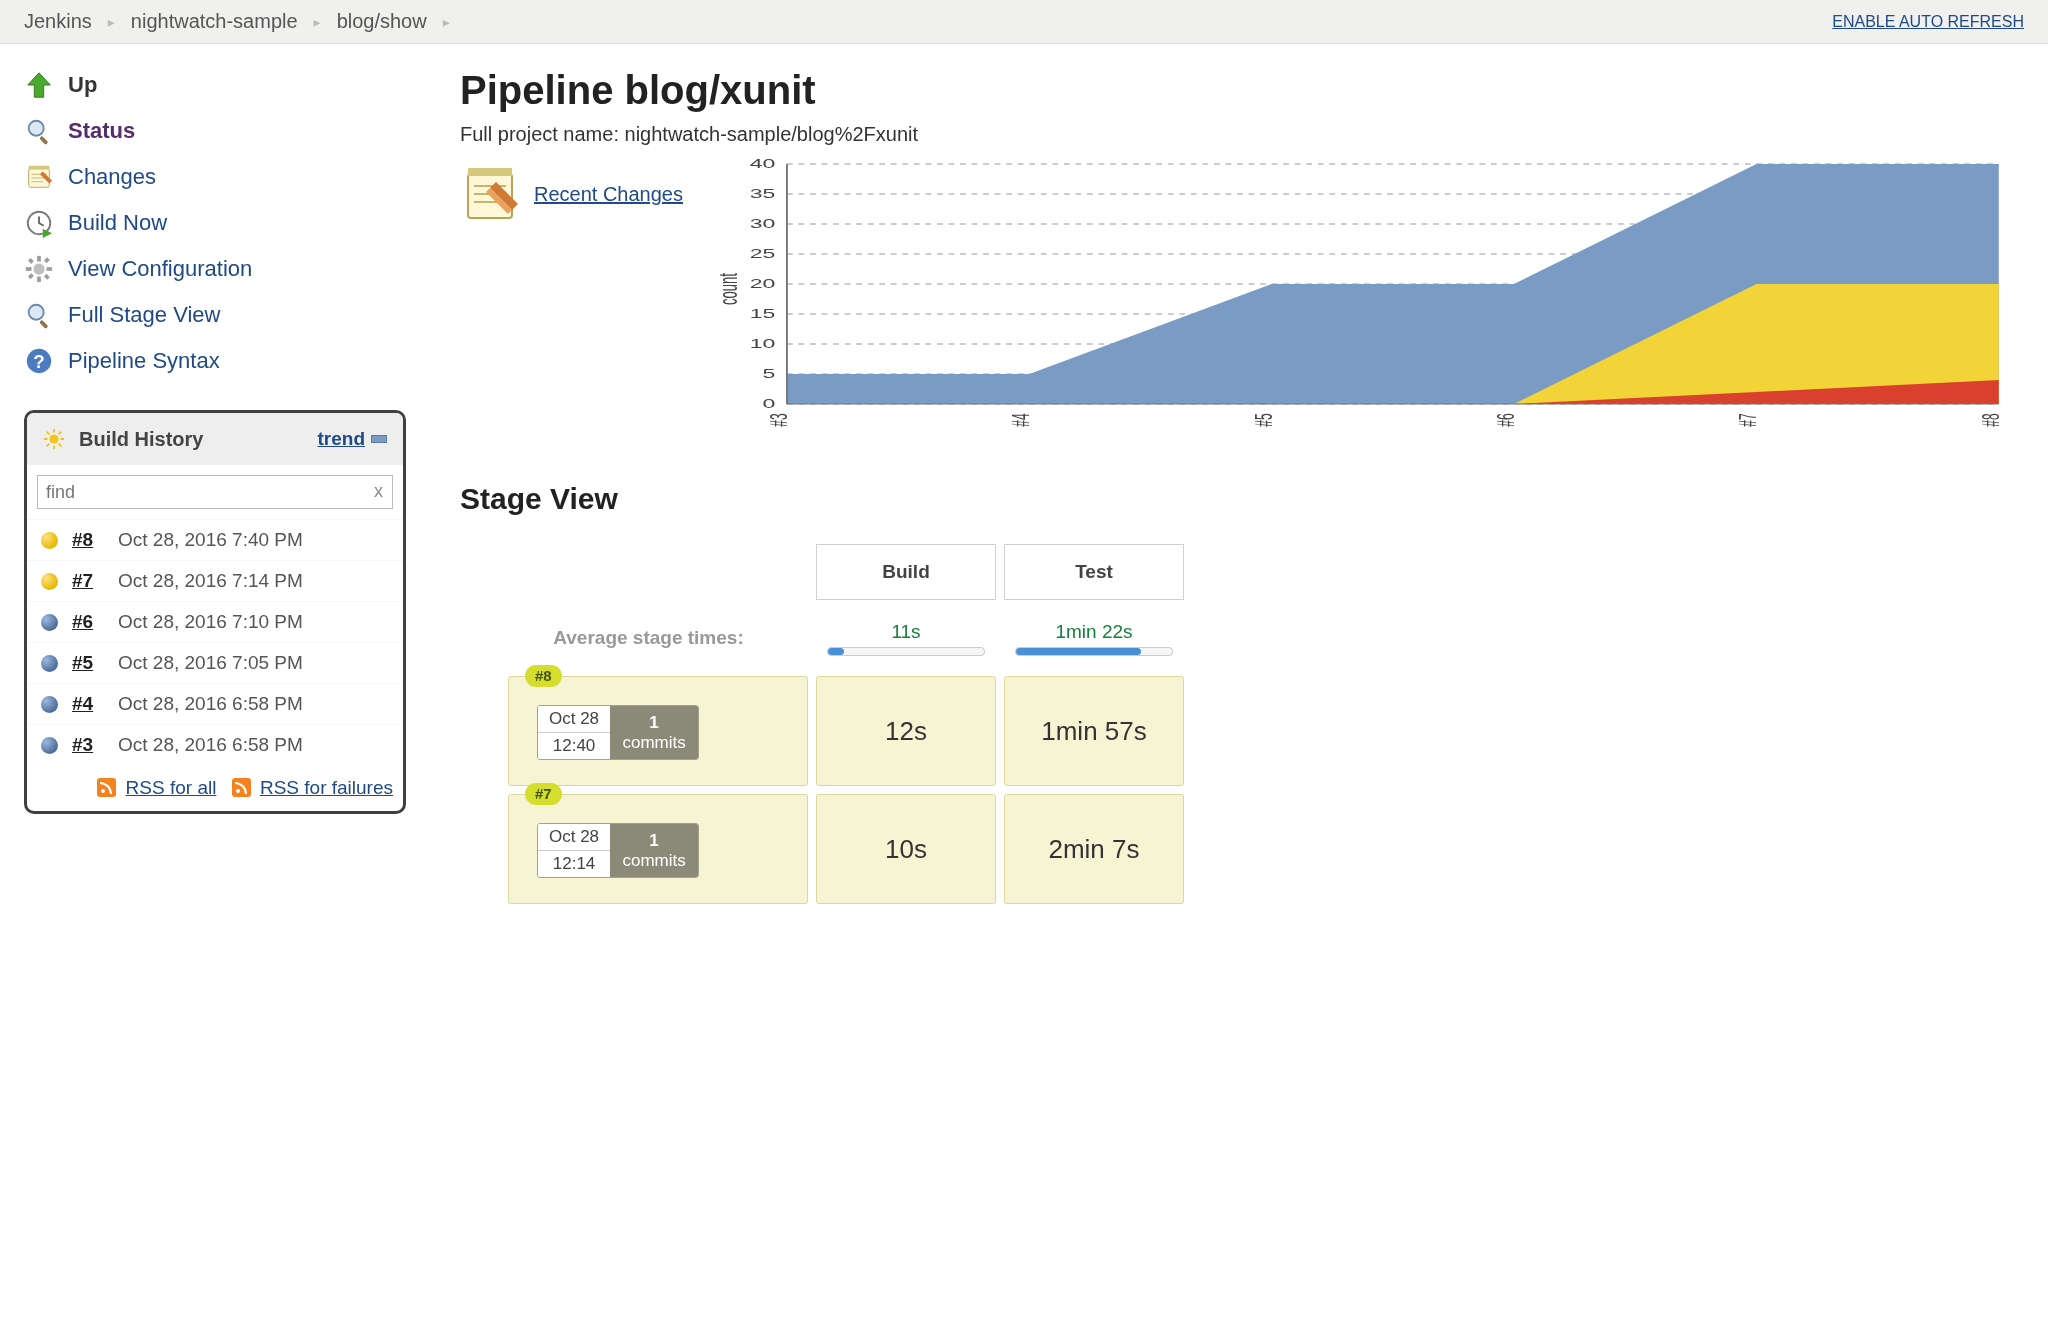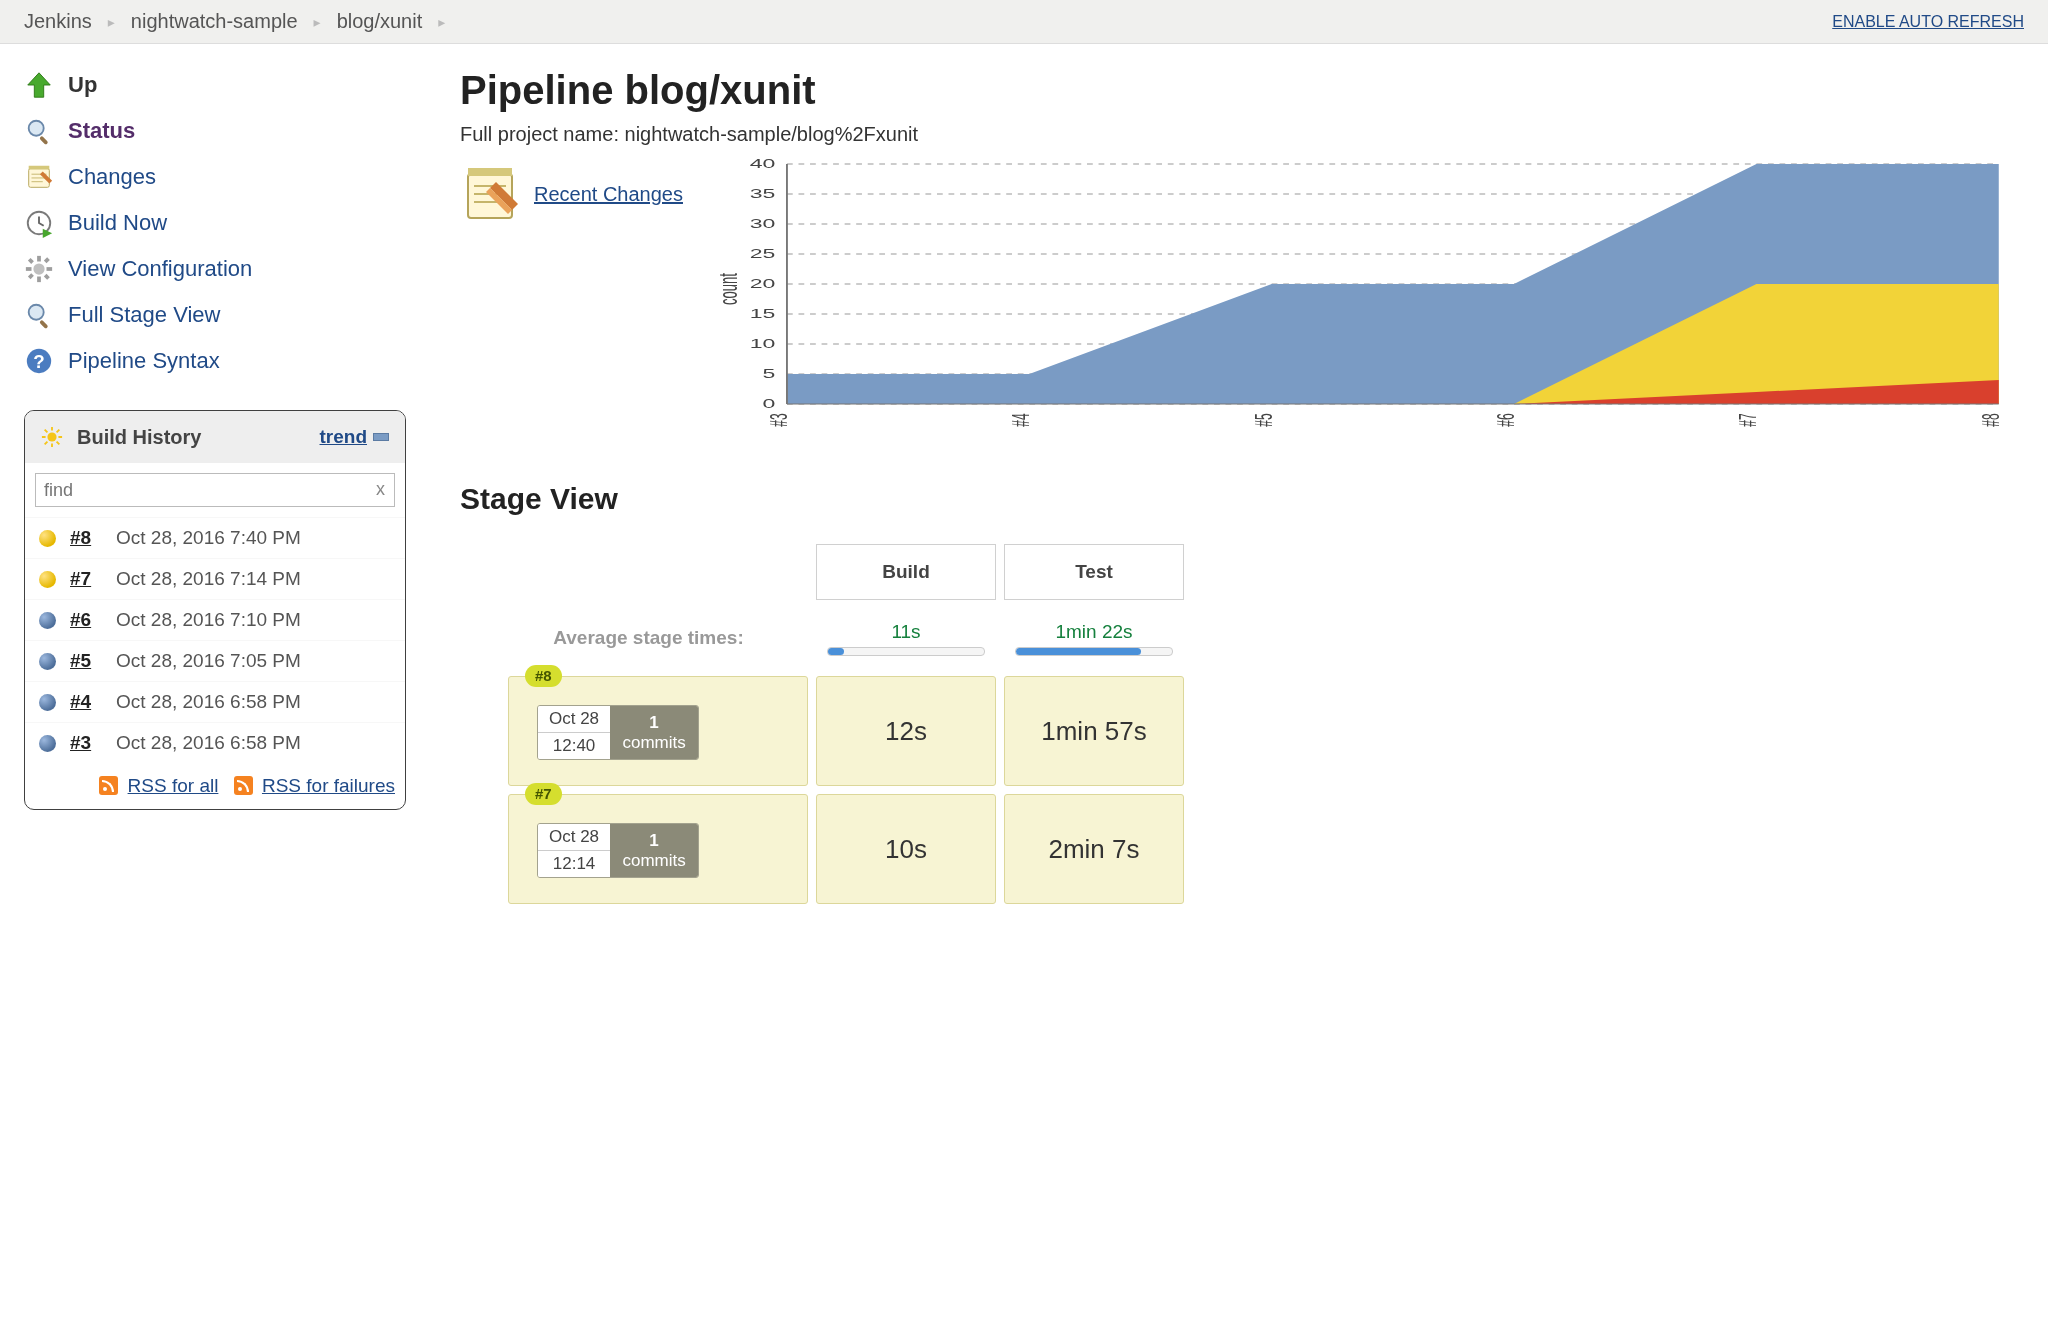--- a/index.html
+++ b/index.html
@@ -14,21 +14,21 @@
 
   .page{display:flex;align-items:flex-start;}
 
   
   .side{width:420px;flex:none;padding:18px 14px 16px 24px;}
   .side .task{display:flex;align-items:center;height:46px;font-size:22px;color:#204a87;}
   .side .task .ticon{width:30px;height:30px;margin-right:14px;flex:none;}
   .side .task.active{color:#542d6a;font-weight:bold;}
   .side .task.up{color:#333;font-weight:bold;}
 
-  .hist{margin-top:26px;border:1px solid #404040;border-radius:10px;overflow:hidden;background:#fff;}
+  .hist{margin-top:26px;border:3px solid #404040;border-radius:10px;overflow:hidden;background:#fff;}
   .hist-head{background:#eee;height:52px;display:flex;align-items:center;padding:0 16px;font-size:20px;font-weight:bold;color:#444;}
   .hist-head .sun{width:22px;height:22px;margin-right:14px;}
   .hist-head .trend{margin-left:auto;color:#204a87;font-weight:bold;font-size:19px;text-decoration:underline;display:flex;align-items:center;}
   .hist-head .trend .bar{width:16px;height:8px;background:#7a9bc4;border:1px solid #5b7ba3;margin-left:6px;display:inline-block;}
   .hist-find{padding:10px;}
   .hist-find input{width:100%;height:34px;border:1px solid #bbb;padding:0 8px;font-size:18px;color:#999;}
   .hist-find .xwrap{position:relative;}
   .hist-find .clear{position:absolute;right:10px;top:6px;color:#888;font-size:18px;}
   .hist-row{display:flex;align-items:center;height:41px;padding:0 14px;font-size:19px;border-top:1px solid #f7f7f7;}
   .hist-row .ball{width:17px;height:17px;border-radius:50%;margin-right:14px;flex:none;}
@@ -80,21 +80,21 @@
   .runhead .block .cm .n{font-weight:bold;}
 </style>
 </head>
 <body>
 
 <div class="bc">
   <a class="crumb" href="#">Jenkins</a>
   <span class="sep">▸</span>
   <a class="crumb" href="#">nightwatch-sample</a>
   <span class="sep">▸</span>
-  <a class="crumb" href="#">blog/xunit</a>
+  <a class="crumb" href="#">blog/show</a>
   <span class="sep">▸</span>
   <a class="autorefresh" href="#">ENABLE AUTO REFRESH</a>
 </div>
 
 <div class="page">
 
   <div class="side">
     <div class="task up">
       <svg class="ticon" viewBox="0 0 32 32">
           <polygon points="16,3 28,16 21,16 21,29 11,29 11,16 4,16" fill="#48a92e" stroke="#2e7a17" stroke-width="1"></polygon>

